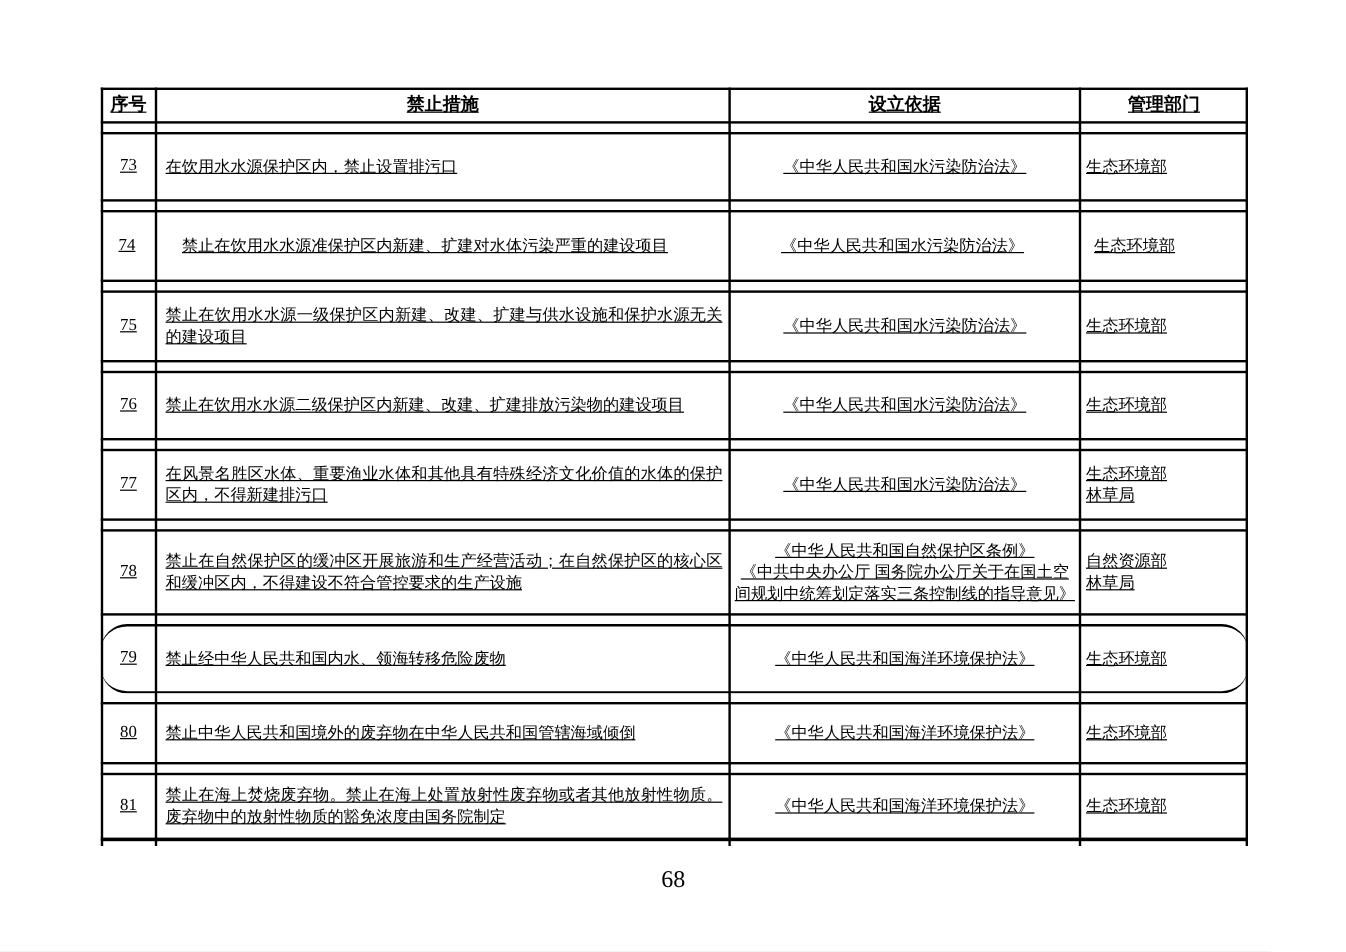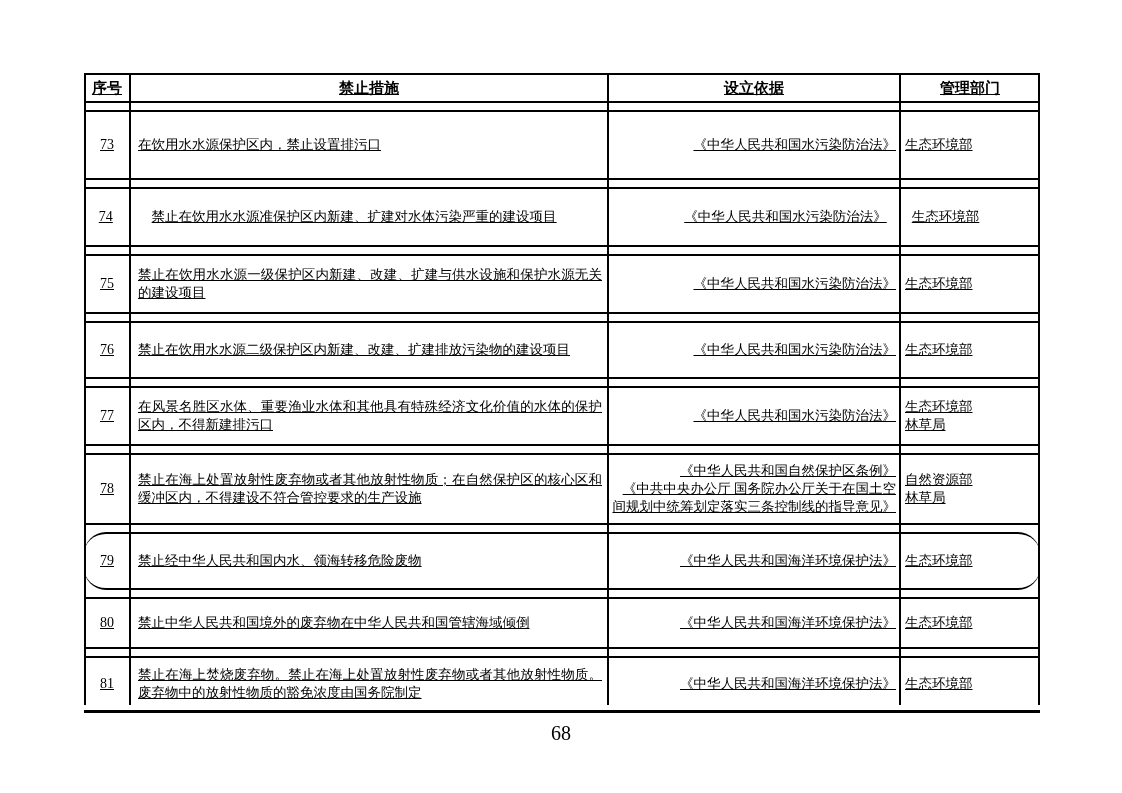--- a/index.html
+++ b/index.html
@@ -26,42 +26,42 @@
   
   .trow {
     display: flex;
     box-sizing: border-box;
     border-top: 2px solid #000;
     border-bottom: 2px solid #000;
     margin-bottom: 7px;
     background: #fff;
   }
   .trow.header { height: 30px; }
-  #table-body .trow:nth-of-type(1) { height: 70px; }
+  #table-body .trow:nth-of-type(1) { height: 58px; }
   #table-body .trow:nth-of-type(2) { height: 60px; gap: 16px; }
   #table-body .trow:nth-of-type(3) { height: 60px; }
   #table-body .trow:nth-of-type(4) { height: 58px; }
   #table-body .trow:nth-of-type(5) { height: 60px; }
   #table-body .trow:nth-of-type(6) { height: 72px; }
   #table-body .trow:nth-of-type(7) { height: 58px; border-radius: 22px; }
   #table-body .trow:nth-of-type(8) { height: 52px; }
   #table-body .trow:nth-of-type(9) { height: 57px; border-bottom-width: 3px; margin-bottom: 0; }
 
   .cell {
     box-sizing: border-box;
     display: flex;
     flex-direction: column;
     justify-content: center;
     font-size: 13.5px;
     line-height: 1.34;
     color: #000;
   }
   .c1 { width: 46px;  align-items: center; text-align: center; font-size: 14px; }
   .c2 { width: 478px; padding: 3px 6px 3px 8px; text-align: justify; }
-  .c3 { width: 292px; padding: 3px 4px; text-align: right; }
+  .c3 { width: 292px; padding: 3px 4px; text-align: center; }
   .c4 { width: 140px; padding: 3px 5px; text-align: left; }
 
   .trow.header .cell {
     font-weight: bold;
     font-size: 15px;
     text-align: center;
     align-items: center;
     justify-content: center;
     padding: 0;
   }
@@ -151,21 +151,21 @@
           <div class="cell c3">
             <div>《中华人民共和国水污染防治法》</div>
           </div>
           <div class="cell c4">
             <div>生态环境部</div>
             <div>林草局</div>
           </div>
         </div>
         <div class="trow">
           <div class="cell c1">78</div>
-          <div class="cell c2">禁止在海上处置放射性废弃物或者其他放射性物质；在自然保护区的核心区和缓冲区内，不得建设不符合管控要求的生产设施</div>
+          <div class="cell c2">禁止在自然保护区的缓冲区开展旅游和生产经营活动；在自然保护区的核心区和缓冲区内，不得建设不符合管控要求的生产设施</div>
           <div class="cell c3">
             <div>《中华人民共和国自然保护区条例》</div>
             <div>《中共中央办公厅 国务院办公厅关于在国土空间规划中统筹划定落实三条控制线的指导意见》</div>
           </div>
           <div class="cell c4">
             <div>自然资源部</div>
             <div>林草局</div>
           </div>
         </div>
         <div class="trow">

